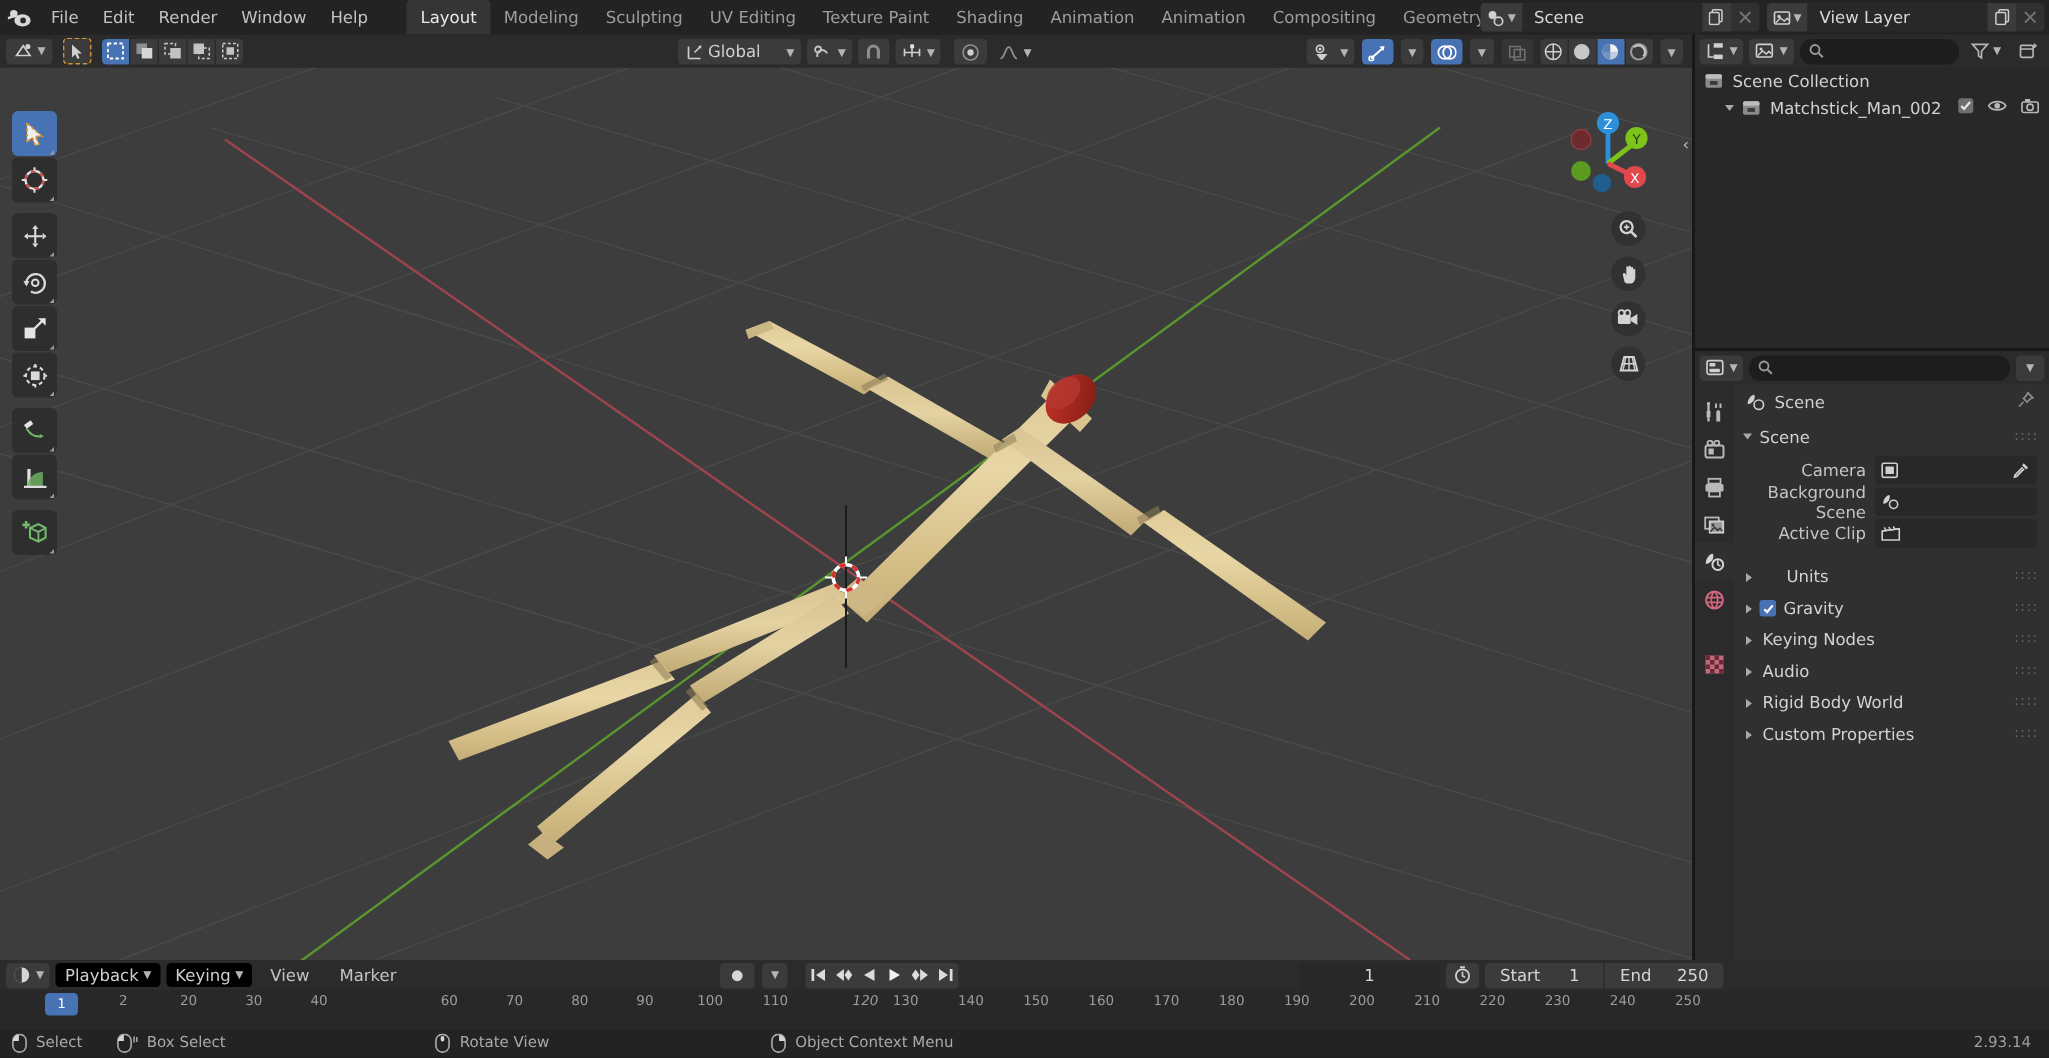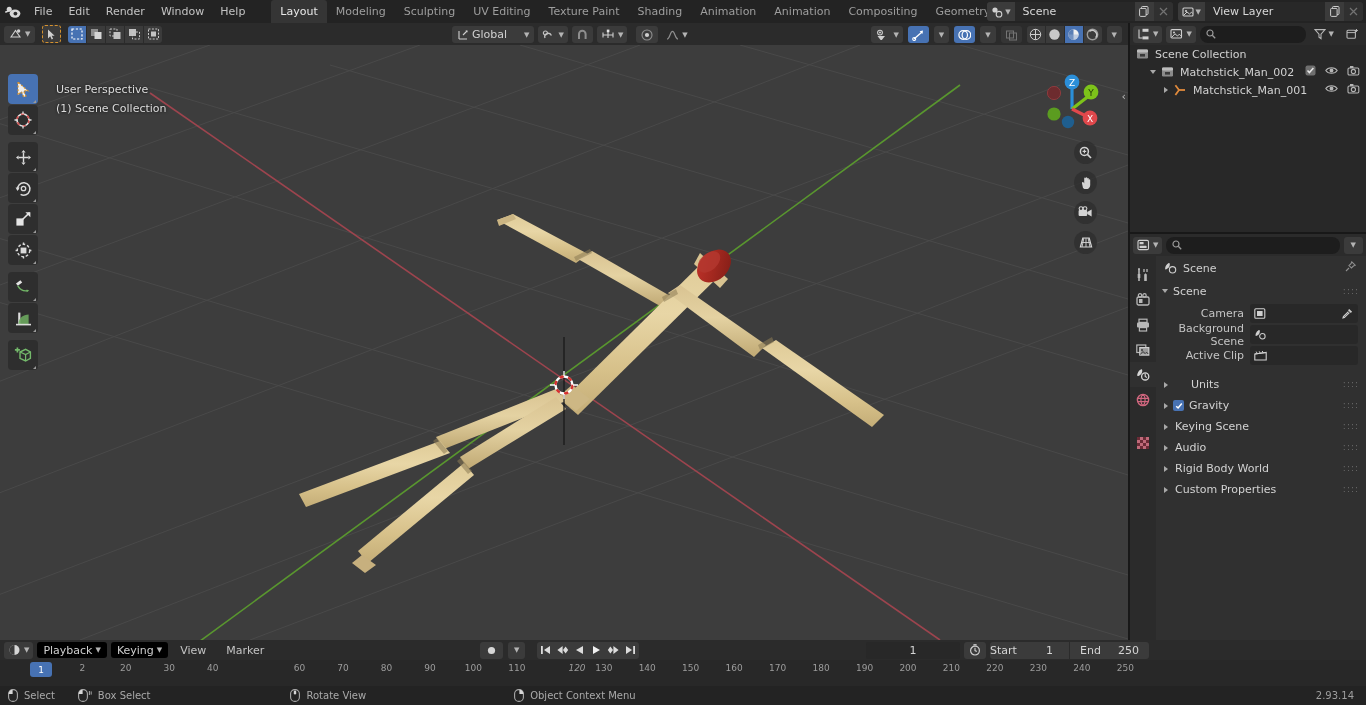--- a/index.html
+++ b/index.html
@@ -473,24 +473,20 @@
 
       <path d="M564 292 L564 400" stroke="#1a1a1a" stroke-width="1.3"></path>
 
       <g>
         <circle cx="564" cy="340" r="8.5" fill="none" stroke="#ffffff" stroke-width="2.4"></circle>
         <circle cx="564" cy="340" r="8.5" fill="none" stroke="#d6312f" stroke-width="2.4" stroke-dasharray="4.4 4.4"></circle>
         <path d="M564 326 L564 331 M564 349 L564 354 M550 340 L555 340 M573 340 L578 340" stroke="#ffffff" stroke-width="1.3"></path>
       </g>
     </svg>
 
-    <div class="vp-text">
-      <div>User Perspective</div>
-      <div>(1) Scene Collection</div>
-    </div>
 
     <div class="toolbar" id="toolbar">
         <div class="tool active">
           <svg width="15" height="17" viewBox="0 0 15 17">
             <path d="M2 1 L2 14 L5.4 10.6 L7.7 16 L9.9 15 L7.6 9.9 L12 9.9 Z" fill="#efefef" stroke="#d4912f" stroke-width="1.2" stroke-dasharray="2 1.6"></path>
           </svg>
           <span class="corner"></span>
         </div>
         <div class="tool">
           <svg width="18" height="18" viewBox="0 0 18 18">
@@ -673,41 +669,20 @@
                 <path d="M0.8 5.5 C3 1.8 10 1.8 12.2 5.5 C10 9.2 3 9.2 0.8 5.5 Z" fill="none" stroke="#b5b5b5" stroke-width="1.1"></path>
                 <circle cx="6.5" cy="5.5" r="1.9" fill="#b5b5b5"></circle>
               </svg></span>
             <span><svg width="13" height="11" viewBox="0 0 13 11">
                 <rect x="1" y="3" width="10.8" height="7" rx="1.2" fill="none" stroke="#b5b5b5" stroke-width="1.1"></rect>
                 <circle cx="6.4" cy="6.5" r="2.1" fill="none" stroke="#b5b5b5" stroke-width="1.1"></circle>
                 <rect x="3" y="1" width="3.4" height="2" fill="#b5b5b5"></rect>
               </svg></span>
           </span>
         </div>
-        <div class="out-row" style="padding-left: 34px;">
-          <span class="tri" style="margin-right:5px;"></span>
-          <span style="display:flex;margin-right:6px;">
-            <svg width="14" height="13" viewBox="0 0 14 13">
-              <path d="M2.4 1.2 L6 6 L2.4 11" fill="none" stroke="#e08a3c" stroke-width="1.8"></path>
-              <path d="M6 6 L12 6" stroke="#e08a3c" stroke-width="1.8"></path>
-            </svg>
-          </span>
-          <span>Matchstick_Man_001</span>
-          <span class="row-icons">
-            <span><svg width="13" height="11" viewBox="0 0 13 11">
-                <path d="M0.8 5.5 C3 1.8 10 1.8 12.2 5.5 C10 9.2 3 9.2 0.8 5.5 Z" fill="none" stroke="#b5b5b5" stroke-width="1.1"></path>
-                <circle cx="6.5" cy="5.5" r="1.9" fill="#b5b5b5"></circle>
-              </svg></span>
-            <span><svg width="13" height="11" viewBox="0 0 13 11">
-                <rect x="1" y="3" width="10.8" height="7" rx="1.2" fill="none" stroke="#b5b5b5" stroke-width="1.1"></rect>
-                <circle cx="6.4" cy="6.5" r="2.1" fill="none" stroke="#b5b5b5" stroke-width="1.1"></circle>
-                <rect x="3" y="1" width="3.4" height="2" fill="#b5b5b5"></rect>
-              </svg></span>
-          </span>
-        </div>
       </div>
   </div>
 
   <div class="props">
     <div class="props-header">
       <div class="hbtn" style="padding:0 4px;">
         <svg width="13" height="12" viewBox="0 0 13 12">
             <rect x="1" y="1.4" width="10.5" height="9.2" rx="1.4" fill="none" stroke="#cfcfcf" stroke-width="1.1"></rect>
             <rect x="2.6" y="3" width="4" height="2.3" rx=".6" fill="#cfcfcf"></rect>
             <rect x="2.6" y="6.8" width="7" height="2.3" rx=".6" fill="#cfcfcf"></rect>
@@ -864,21 +839,21 @@
               <span class="cbox">
                 <svg width="8" height="8" viewBox="0 0 8 8">
                   <path d="M1.2 4.2 L3.1 6 L6.8 1.6" stroke="#fff" stroke-width="1.5" fill="none"></path>
                 </svg>
               </span>
               <span style="margin-left:0;">Gravity</span>
               <span class="grip">::::</span>
             </div>
             <div class="panel-head" style="height: 21px;">
               <span class="tri" style="margin-left:2px;"></span>
-              <span style="margin-left:2px;">Keying Scene</span>
+              <span style="margin-left:2px;">Keying Nodes</span>
               <span class="grip">::::</span>
             </div>
             <div class="panel-head" style="height: 21px;">
               <span class="tri" style="margin-left:2px;"></span>
               <span style="margin-left:2px;">Audio</span>
               <span class="grip">::::</span>
             </div>
             <div class="panel-head" style="height: 21px;">
               <span class="tri" style="margin-left:2px;"></span>
               <span style="margin-left:2px;">Rigid Body World</span>
@@ -966,21 +941,21 @@
           <span>1</span>
         </div>
         <div class="hbtn" style="padding:0 5px;">
           <svg width="12" height="12" viewBox="0 0 12 12">
               <circle cx="6" cy="6.6" r="4.4" fill="none" stroke="#cfcfcf" stroke-width="1.2"></circle>
               <path d="M6 3.8 L6 6.6 L7.8 7.6" stroke="#cfcfcf" stroke-width="1.1" fill="none"></path>
               <path d="M4.4 0.8 L7.6 0.8" stroke="#cfcfcf" stroke-width="1.3"></path>
             </svg>
         </div>
         <div class="rangefield" style="width:79px;border-radius:3px 0 0 3px;">
-          <span style="">Start</span>
+          <span style="padding-left:10px;">Start</span>
           <span style="margin-left:auto;padding-right:16px;">1</span>
         </div>
         <div class="rangefield" style="width:79px;border-radius:0 3px 3px 0;margin-left:-3px;">
           <span style="padding-left:10px;">End</span>
           <span style="margin-left:auto;padding-right:10px;">250</span>
         </div>
       </div>
     </div>
 
     <div class="ruler" id="ruler">

